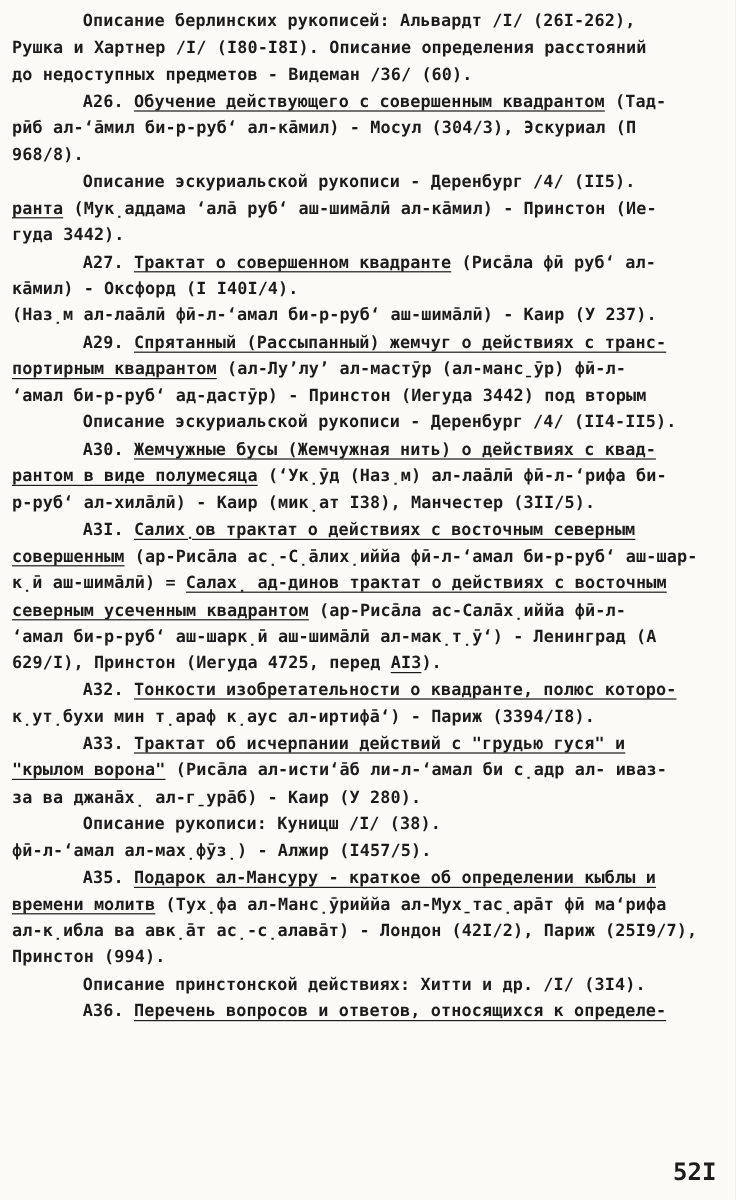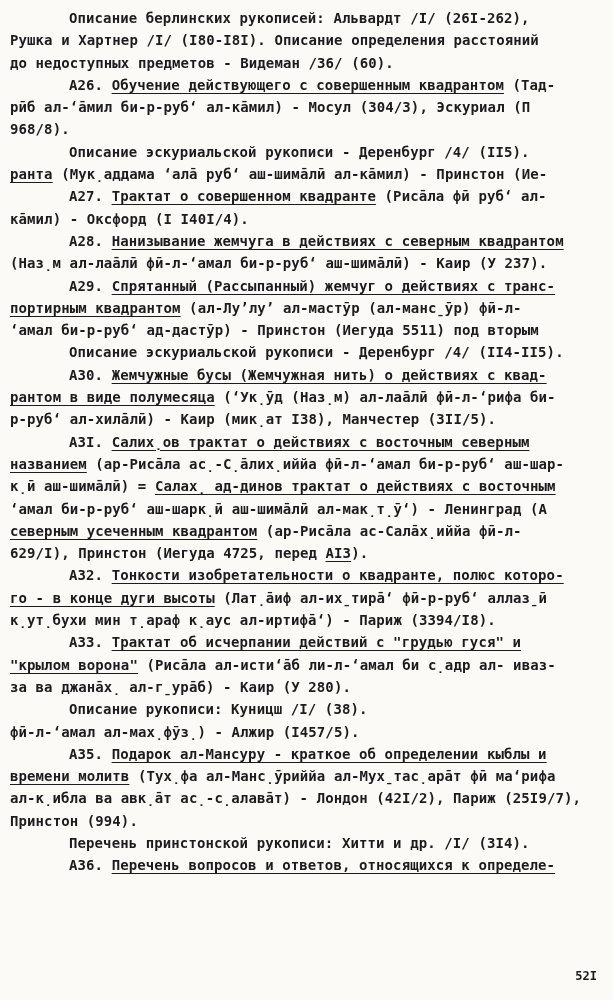--- a/index.html
+++ b/index.html
@@ -34,63 +34,62 @@
   }
   .u {
     text-decoration: underline;
     text-decoration-thickness: 1.4px;
     text-underline-offset: 3px;
   }
   .pagenum {
     position: absolute;
     top: 966px;
     right: 16px;
-    font-size: 12px;
+    font-size: 20px;
     line-height: 20px;
   }
 </style>
 </head>
 <body>
 
 <div class="page">
   <div class="doc" id="doc-lines">
       <div class="line ind"><span>Описание берлинских рукописей: Альвардт /I/ (26I-262),</span></div>
       <div class="line"><span>Рушка и Хартнер /I/ (I80-I8I). Описание определения расстояний</span></div>
       <div class="line"><span>до недоступных предметов - Видеман /36/ (60).</span></div>
       <div class="line ind"><span>А26. </span><span class="u">Обучение действующего с совершенным квадрантом</span><span> (Тад-</span></div>
       <div class="line"><span>рӣб ал-‘а̄мил би-р-руб‘ ал-ка̄мил) - Мосул (304/3), Эскуриал (П</span></div>
       <div class="line"><span>968/8).</span></div>
       <div class="line ind"><span>Описание эскуриальской рукописи - Деренбург /4/ (II5).</span></div>
       <div class="line"><span class="u">ранта</span><span> (Мук̣аддама ‘ала̄ руб‘ аш-шима̄лӣ ал-ка̄мил) - Принстон (Ие-</span></div>
+      <div class="line"><span>гуда 3442).</span></div>
       <div class="line ind"><span>А27. </span><span class="u">Трактат о совершенном квадранте</span><span> (Риса̄ла фӣ руб‘ ал-</span></div>
       <div class="line"><span>ка̄мил) - Оксфорд (I I40I/4).</span></div>
-      <div class="line ind"><span>А28. </span><span class="u">Нанизывание жемчуга в действиях с северным квадрантом</span></div>
       <div class="line"><span>(Наз̣м ал-лаа̄лӣ фӣ-л-‘амал би-р-руб‘ аш-шима̄лӣ) - Каир (У 237).</span></div>
       <div class="line ind"><span>А29. </span><span class="u">Спрятанный (Рассыпанный) жемчуг о действиях с транс-</span></div>
       <div class="line"><span class="u">портирным квадрантом</span><span> (ал-Лу’лу’ ал-мастӯр (ал-манс̱ӯр) фӣ-л-</span></div>
-      <div class="line"><span>‘амал би-р-руб‘ ад-дастӯр) - Принстон (Иегуда 5511) под вторым</span></div>
+      <div class="line"><span>‘амал би-р-руб‘ ад-дастӯр) - Принстон (Иегуда 3442) под вторым</span></div>
       <div class="line ind"><span>Описание эскуриальской рукописи - Деренбург /4/ (II4-II5).</span></div>
       <div class="line ind"><span>А30. </span><span class="u">Жемчужные бусы (Жемчужная нить) о действиях с квад-</span></div>
       <div class="line"><span class="u">рантом в виде полумесяца</span><span> (‘Ук̣ӯд (Наз̣м) ал-лаа̄лӣ фӣ-л-‘рифа би-</span></div>
       <div class="line"><span>р-руб‘ ал-хила̄лӣ) - Каир (мик̣ат I38), Манчестер (3II/5).</span></div>
       <div class="line ind"><span>А3I. </span><span class="u">Салих̣ов трактат о действиях с восточным северным</span></div>
-      <div class="line"><span class="u">названием</span><span> (ар-Риса̄ла ас̣-С̣а̄лих̣иййа фӣ-л-‘амал би-р-руб‘ аш-шар-</span></div>
+      <div class="line"><span class="u">совершенным</span><span> (ар-Риса̄ла ас̣-С̣а̄лих̣иййа фӣ-л-‘амал би-р-руб‘ аш-шар-</span></div>
       <div class="line"><span>к̣ӣ аш-шима̄лӣ) = </span><span class="u">Салах̣ ад-динов трактат о действиях с восточным</span></div>
+      <div class="line"><span class="u">северным усеченным квадрантом</span><span> (ар-Риса̄ла ас-Сала̄х̣иййа фӣ-л-</span></div>
       <div class="line"><span>‘амал би-р-руб‘ аш-шарк̣ӣ аш-шима̄лӣ ал-мак̣т̣ӯ‘) - Ленинград (А</span></div>
-      <div class="line"><span class="u">северным усеченным квадрантом</span><span> (ар-Риса̄ла ас-Сала̄х̣иййа фӣ-л-</span></div>
       <div class="line"><span>629/I), Принстон (Иегуда 4725, перед </span><span class="u">АI3</span><span>).</span></div>
       <div class="line ind"><span>А32. </span><span class="u">Тонкости изобретательности о квадранте, полюс которо-</span></div>
-      <div class="line"><span class="u">го - в конце дуги высоты</span><span> (Лат̣а̄иф ал-их̱тира̄‘ фӣ-р-руб‘ аллаз̱ӣ</span></div>
       <div class="line"><span>к̣ут̣бухи мин т̣араф к̣аус ал-иртифа̄‘) - Париж (3394/I8).</span></div>
       <div class="line ind"><span>А33. </span><span class="u">Трактат об исчерпании действий с "грудью гуся" и</span></div>
       <div class="line"><span class="u">"крылом ворона"</span><span> (Риса̄ла ал-исти‘а̄б ли-л-‘амал би с̣адр ал- иваз-</span></div>
       <div class="line"><span>за ва джана̄х̣ ал-г̱ура̄б) - Каир (У 280).</span></div>
       <div class="line ind"><span>Описание рукописи: Куницш /I/ (38).</span></div>
       <div class="line"><span>фӣ-л-‘амал ал-мах̣фӯз̣) - Алжир (I457/5).</span></div>
       <div class="line ind"><span>А35. </span><span class="u">Подарок ал-Мансуру - краткое об определении кыблы и</span></div>
       <div class="line"><span class="u">времени молитв</span><span> (Тух̣фа ал-Манс̣ӯриййа ал-Мух̱тас̣ара̄т фӣ ма‘рифа</span></div>
       <div class="line"><span>ал-к̣ибла ва авк̣а̄т ас̣-с̣алава̄т) - Лондон (42I/2), Париж (25I9/7),</span></div>
       <div class="line"><span>Принстон (994).</span></div>
-      <div class="line ind"><span>Перечень принстонской рукописи: Хитти и др. /I/ (3I4).</span></div>
+      <div class="line ind"><span>Описание принстонской действиях: Хитти и др. /I/ (3I4).</span></div>
       <div class="line ind"><span>А36. </span><span class="u">Перечень вопросов и ответов, относящихся к определе-</span></div>
     </div>
   <div class="pagenum">52I</div>
 </div>
 
 </body></html>

